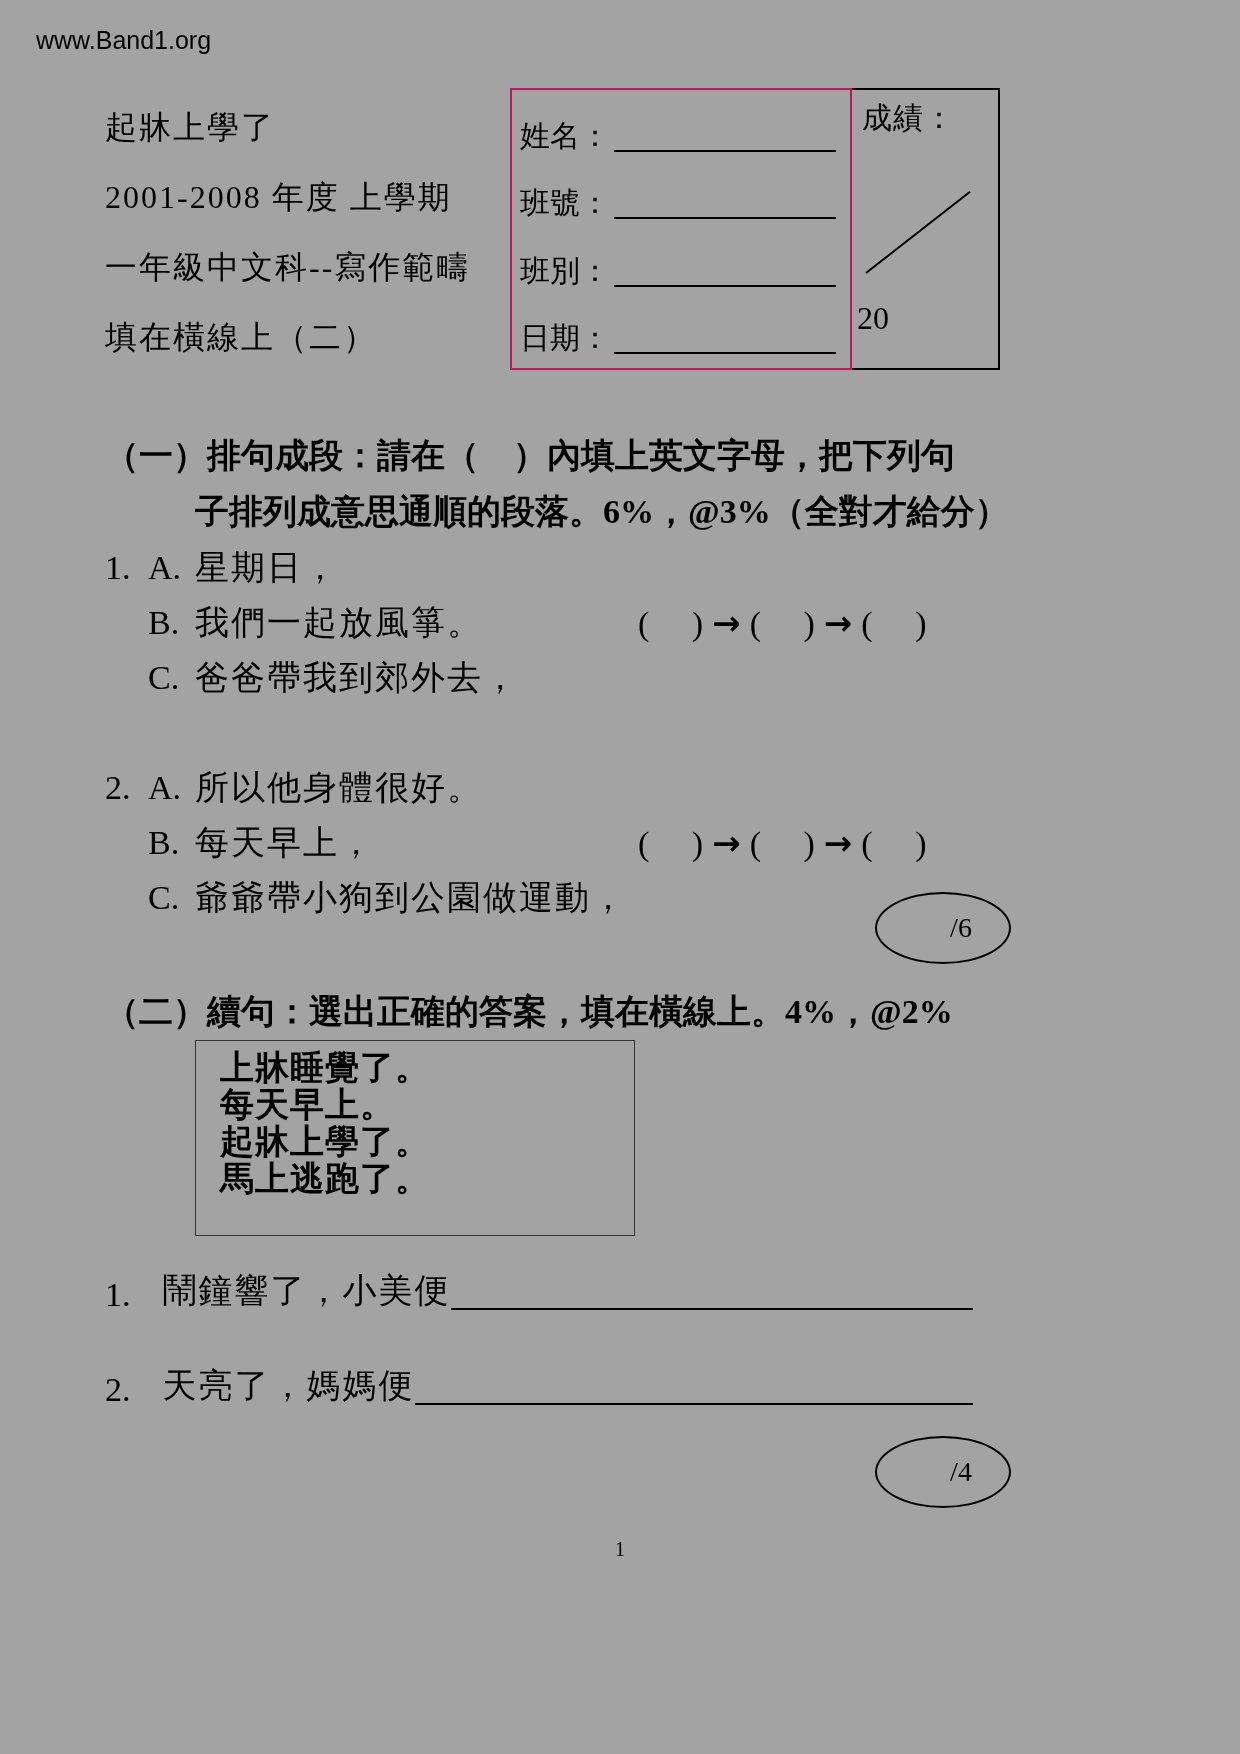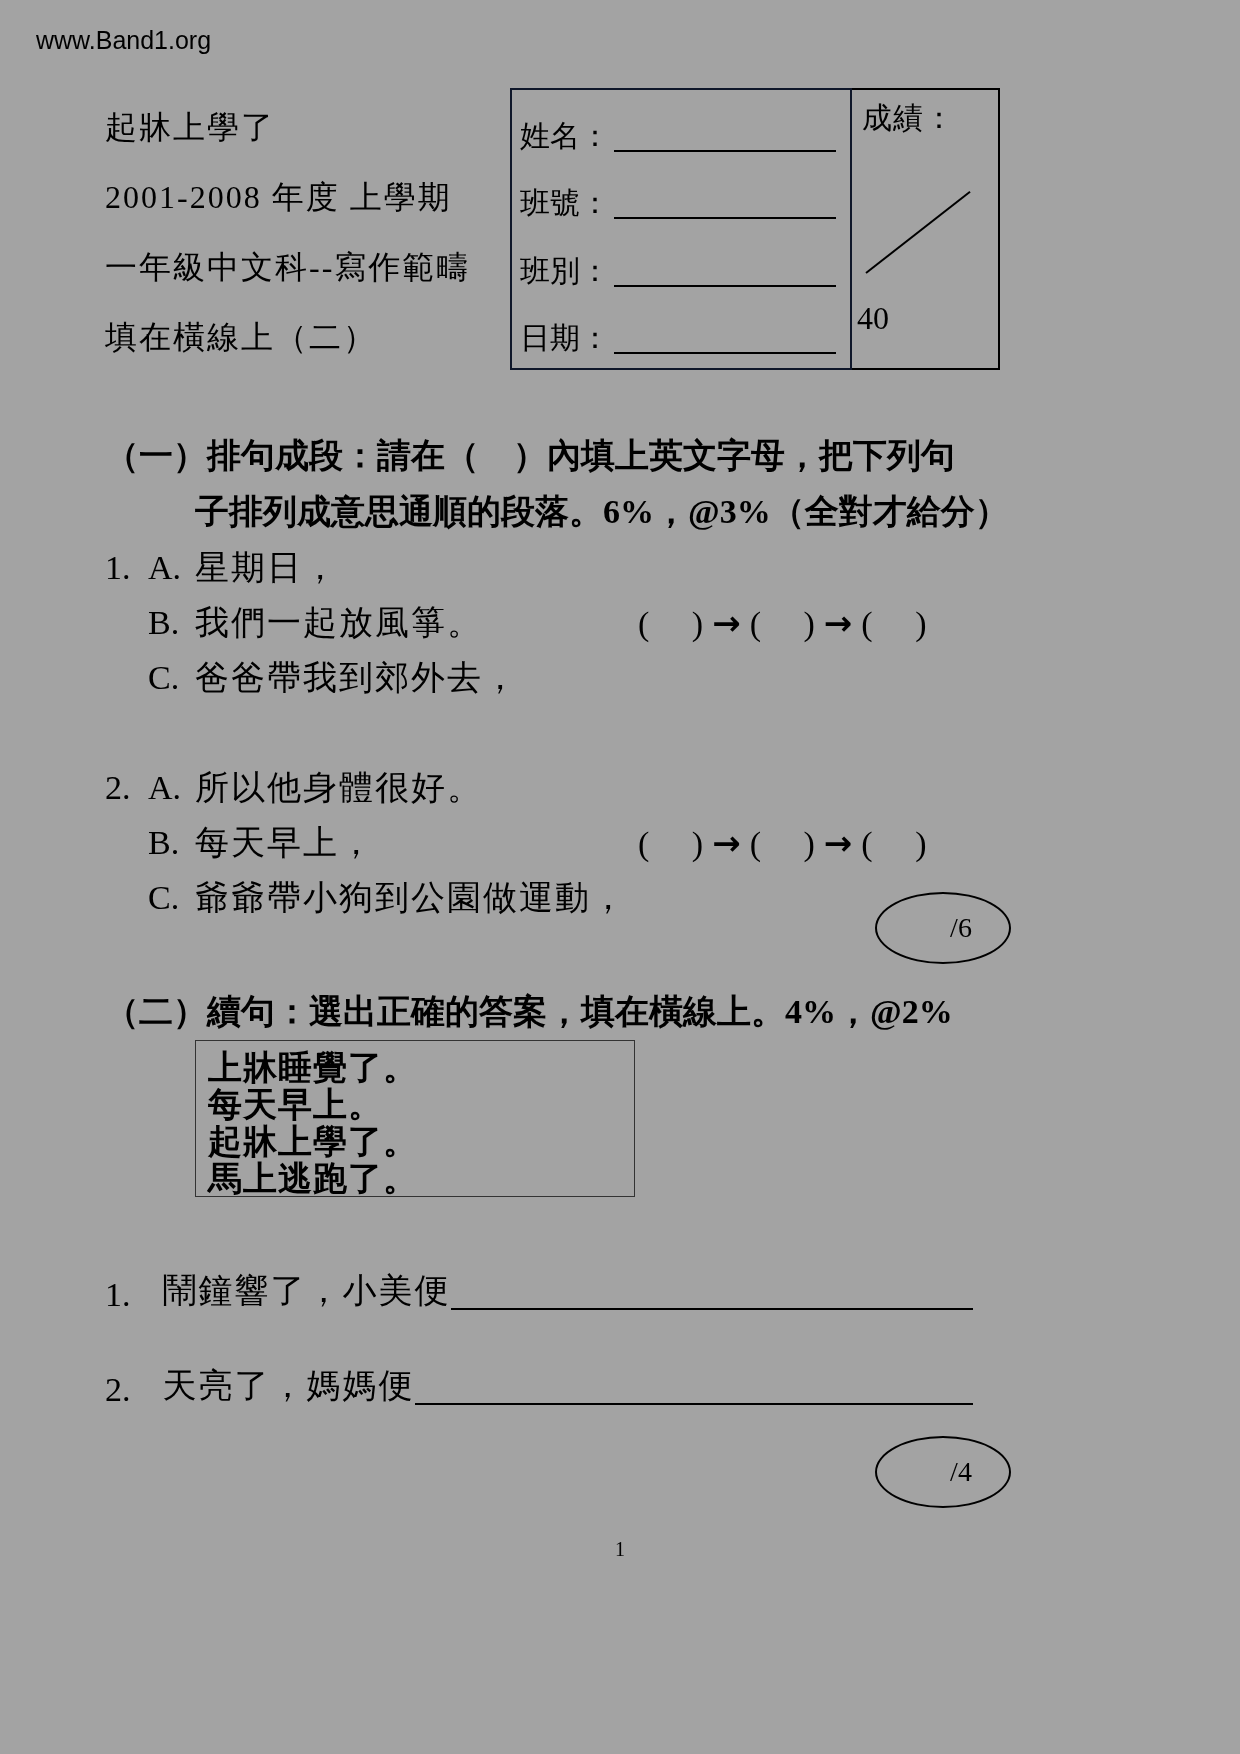--- a/index.html
+++ b/index.html
@@ -13,21 +13,21 @@
   .watermark {
     position:absolute; left:36px; top:26px;
     font-family:"Liberation Sans","DejaVu Sans",sans-serif;
     font-size:25px; color:#000;
   }
   
   .school-info { position:absolute; left:105px; top:96px; }
   .school-line { height:70px; line-height:62px; font-size:32px; letter-spacing:2px; white-space:nowrap; }
   .student-box {
     position:absolute; left:510px; top:88px; width:342px; height:282px;
-    border:2px solid #0f172a; display:flex; flex-direction:column;
+    border:2px solid #be185d; display:flex; flex-direction:column;
     justify-content:space-around; padding:4px 8px;
   }
   .field-row { display:flex; align-items:flex-end; height:62px; }
   .field-label { font-size:30px; line-height:46px; white-space:nowrap; }
   .field-line { flex:1; border-bottom:2px solid #000; height:40px; margin-left:4px; margin-right:6px; margin-bottom:7px; }
   .score-box {
     position:absolute; left:852px; top:88px; width:148px; height:282px;
     border:2px solid #000; border-left:none;
   }
   .score-label { font-size:30px; padding:8px 0 0 10px; letter-spacing:1px; }
@@ -55,22 +55,22 @@
     position:absolute; width:136px; height:72px; border:2px solid #000;
     border-radius:50%; font-size:28px;
     display:flex; align-items:center; justify-content:center;
   }
   .oval6 { left:875px; top:892px; }
   .oval4 { left:875px; top:1436px; }
   .oval .badge { padding-left:36px; }
   
   .s2-heading { position:absolute; left:105px; top:988px; font-size:34px; font-weight:bold; line-height:48px; white-space:nowrap; }
   .options-box {
-    position:absolute; left:195px; top:1040px; width:440px; height:157px;
-    border:1px solid #333; padding:8px 12px 0;
+    position:absolute; left:195px; top:1040px; width:440px; height:196px;
+    border:1px solid #333; padding:8px 24px 0;
   }
   .option { font-size:34px; font-weight:bold; line-height:37px; letter-spacing:1px; white-space:nowrap; }
   .fill-q { position:absolute; left:105px; width:868px; display:flex; align-items:flex-end; font-size:34px; height:52px; }
   .fq1 { top:1262px; }
   .fq2 { top:1357px; }
   .fq-num { margin-right:16px; }
   .fq-text { white-space:nowrap; letter-spacing:2px;margin-left:16px; }
   .fq-line { flex:1; border-bottom:2px solid #000; margin-bottom:4px; height:40px; }
   .page-number { position:absolute; left:0; right:0; top:1538px; text-align:center; font-size:20px; }
 </style>
@@ -103,21 +103,21 @@
     </div>
     <div class="field-row">
       <span class="field-label">日期：</span>
       <span class="field-line"></span>
     </div>
   </div>
 
   <div class="score-box">
     <div class="score-label">成績：</div>
     <div class="score-slash"></div>
-    <div class="score-total">40</div>
+    <div class="score-total">20</div>
   </div>
 
   <div class="s1-heading">
     <div class="h-line1">（一）排句成段：請在（　）內填上英文字母，把下列句</div>
     <div class="h-line2">子排列成意思通順的段落。6%，@3%（全對才給分）</div>
   </div>
 
   <div class="question q1">
     <div class="q-row">
       <span class="q-num">1.</span>

